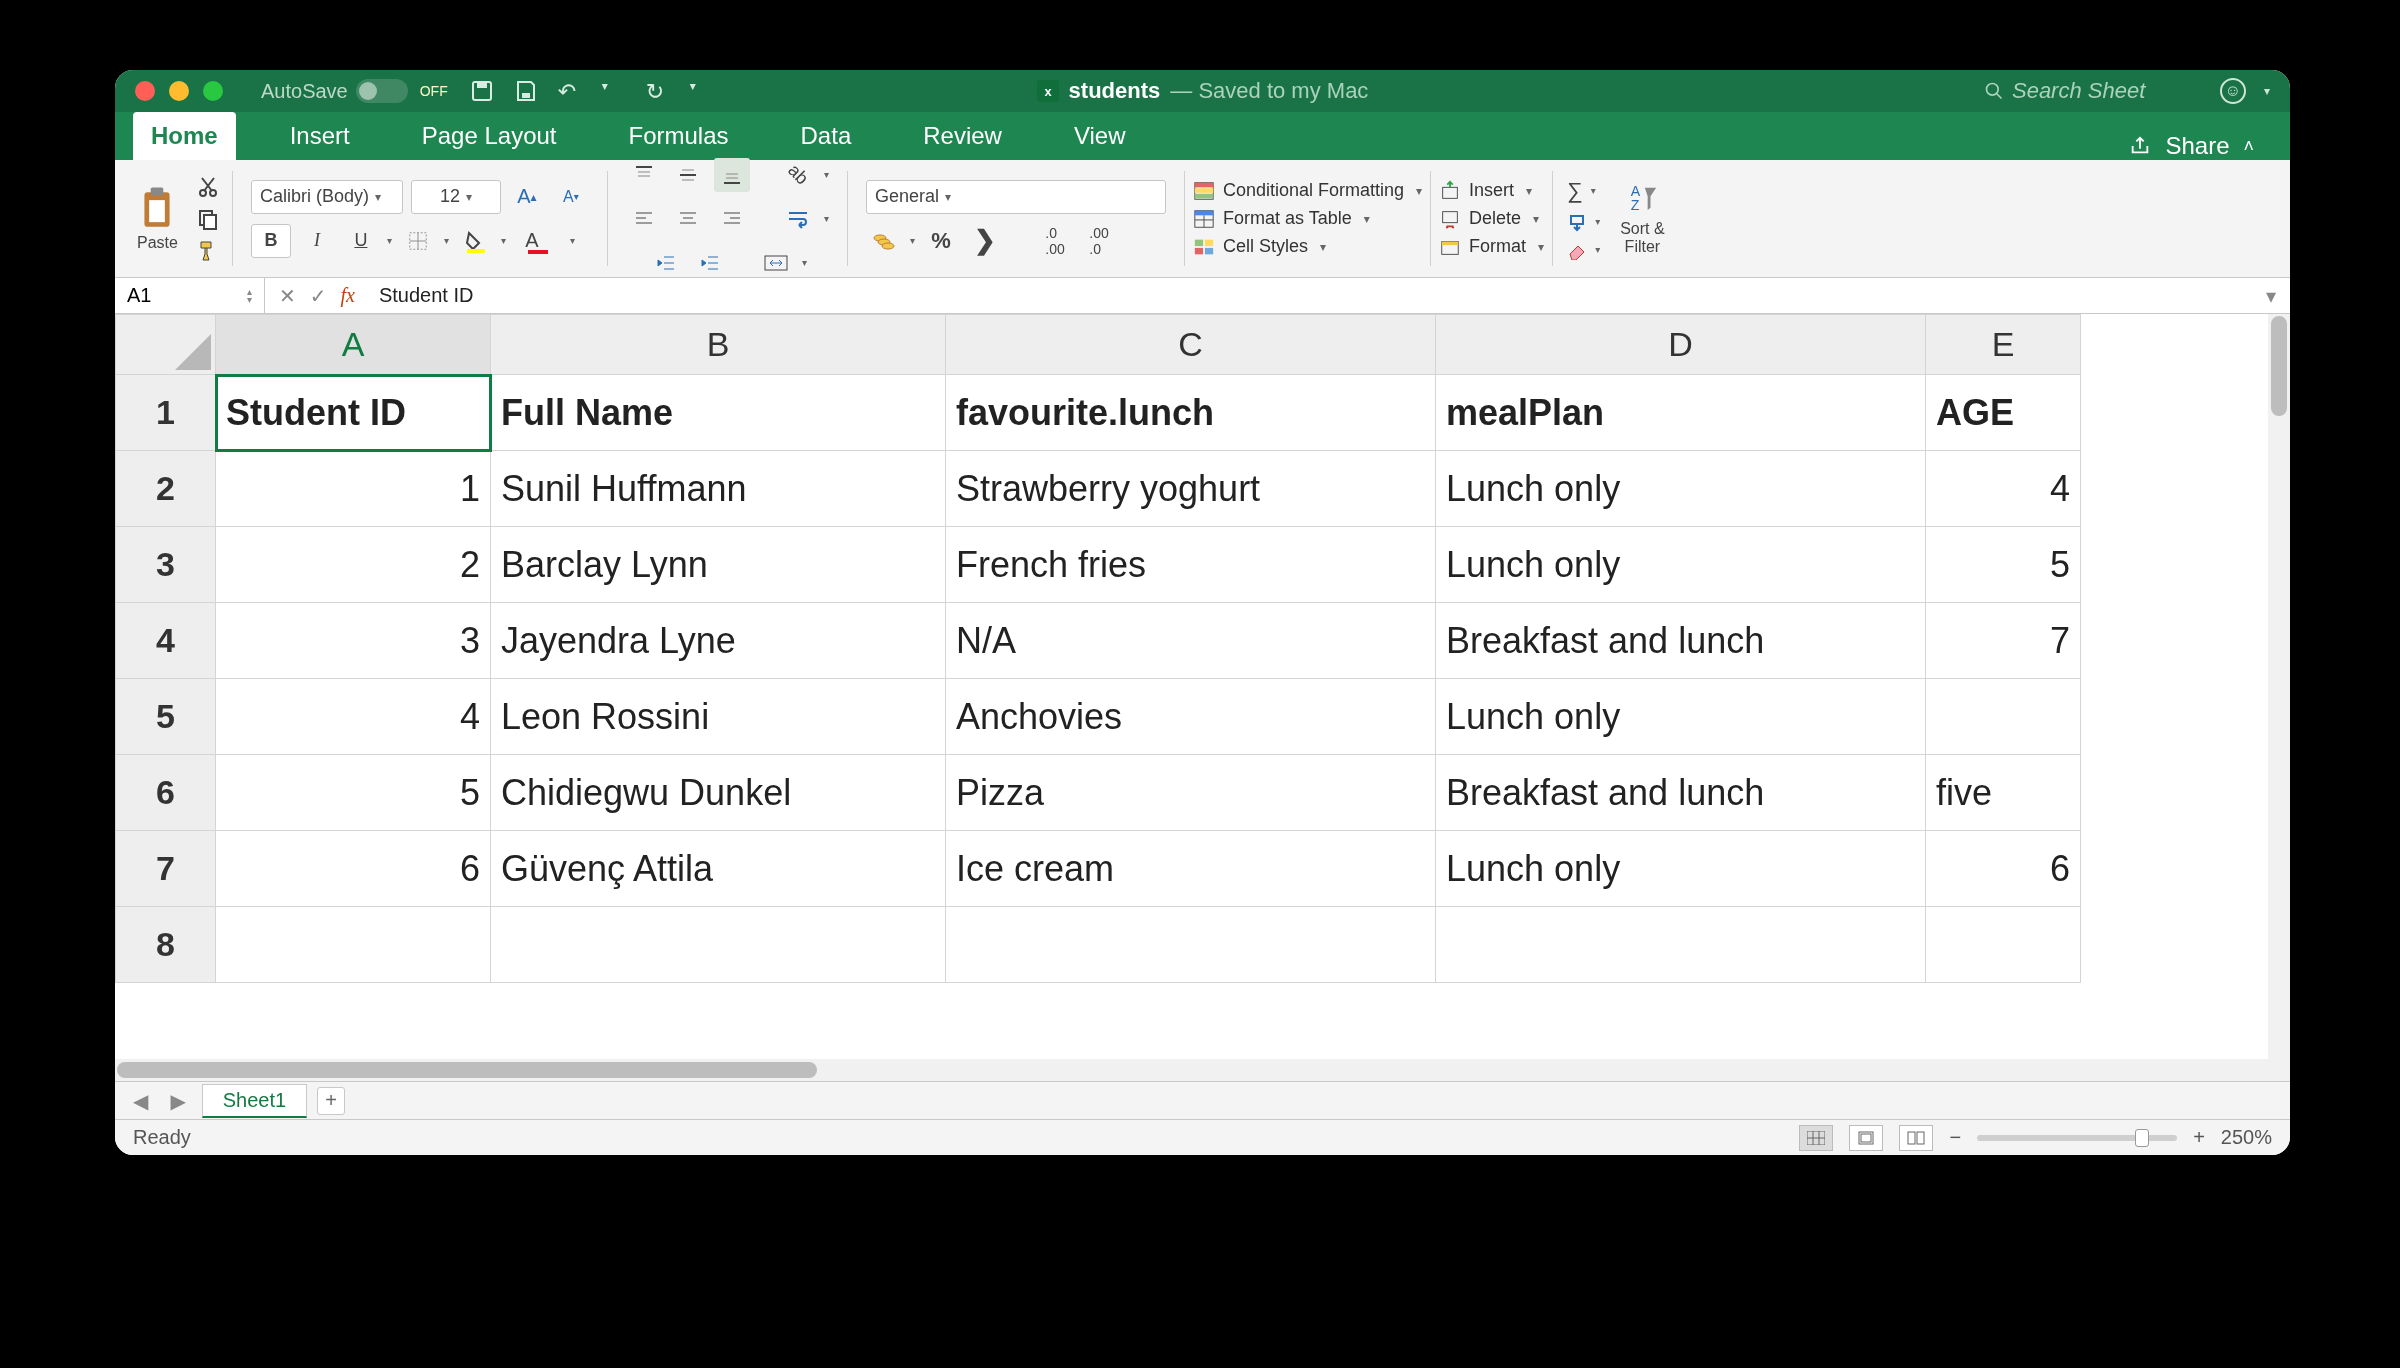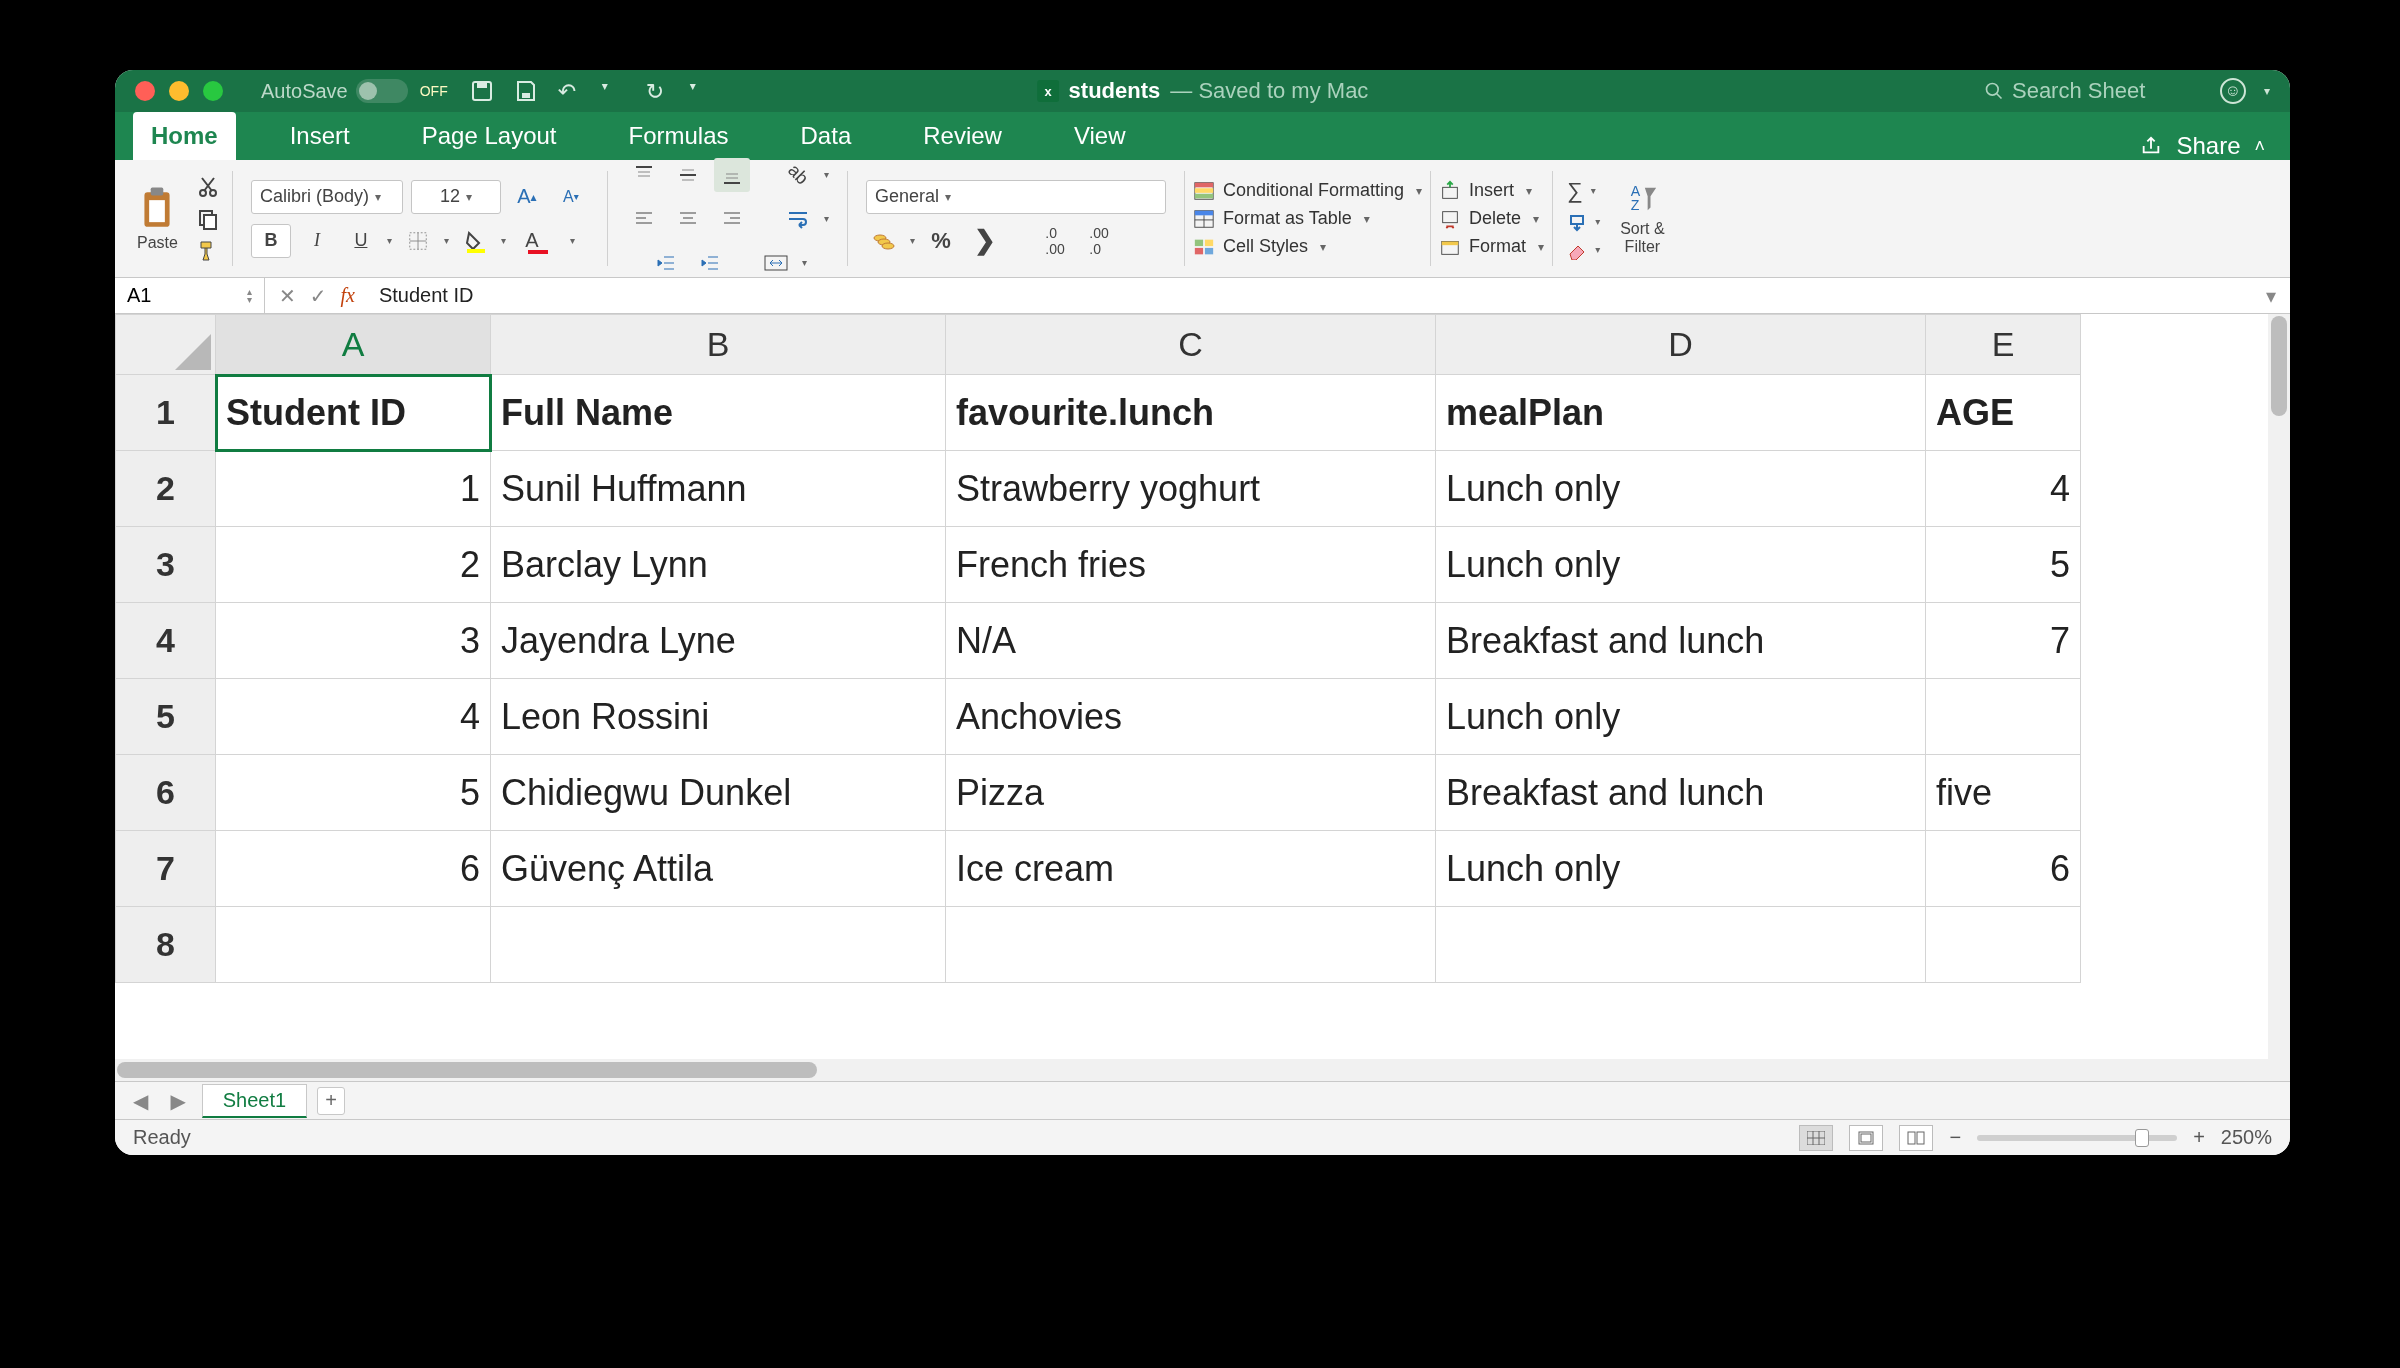--- a/index.html
+++ b/index.html
@@ -19,28 +19,28 @@
   .switch::after{content:""; position:absolute; left:3px; top:3px; width:18px;height:18px;border-radius:50%;background:#9dc2ad;}
   .switch-label{font-size:14px; color:#fef9c3; margin-left:4px;}
   .qat { display:flex; gap:20px; margin-left:22px; align-items:center;}
   .qat svg, .qat .glyph { width:24px; height:24px; fill:#d9ece2; color:#d9ece2; }
   .glyph{font-size:22px;}
   .title-center { position:absolute; left:50%; transform:translateX(-50%); display:flex; align-items:center; gap:10px; font-size:22px;}
   .title-center .fname{color:#fff; font-weight:600;}
   .title-center .sub{color:#abd2bd;}
   .title-right{margin-left:auto; display:flex; align-items:center; gap:18px; padding-right:20px;}
   .searchbox{display:flex;align-items:center;gap:8px;color:#abd2bd;font-size:22px;}
-  .searchbox input{background:transparent;border:none;color:#abd2bd;font-size:22px;width:190px;outline:none;}
+  .searchbox input{background:transparent;border:none;color:#abd2bd;font-size:22px;width:190px;outline:none;font-style:italic;}
   .searchbox input::placeholder{color:#abd2bd;}
   .smiley{width:26px;height:26px;border:2px solid #cde5d6;border-radius:50%;display:flex;align-items:center;justify-content:center;color:#cde5d6;font-size:16px;}
   
   .tabsrow{height:48px;background:#1e8650;display:flex;align-items:flex-end;padding-left:18px;gap:36px;font-size:24px;color:#fff;}
   .tab{padding:10px 18px 10px 18px;color:#fff;cursor:pointer;}
   .tab.active{background:#fff;color:#1e8650;font-weight:600;border-radius:4px 4px 0 0;}
-  .tabs-right{margin-left:auto;display:flex;align-items:center;gap:14px;padding-right:25px;color:#fff;}
+  .tabs-right{margin-left:auto;display:flex;align-items:center;gap:14px;padding-right:36px;color:#fff;}
   
   .ribbon{height:118px;background:#f4f4f4;border-bottom:1px solid #c8c8c8;display:flex;align-items:center;padding:6px 12px;gap:4px;font-size:18px;color:#444;}
   .group{display:flex;flex-direction:column;align-items:center;padding:0 10px;height:100%;justify-content:center;gap:4px;}
   .vsep{width:1px;height:95px;background:#d0d0d0;margin:0 4px;}
   .row{display:flex;align-items:center;gap:8px;}
   .btn{border:1px solid #c5c5c5;background:#fff;border-radius:3px;height:34px;display:flex;align-items:center;justify-content:center;padding:0 8px;font-size:18px;}
   .dd::after{content:"▾";margin-left:6px;font-size:12px;color:#666;}
   .iconbtn{width:36px;height:34px;border:1px solid transparent;border-radius:3px;display:flex;align-items:center;justify-content:center;}
   .paste-icon{width:38px;height:44px;}
   .mini{font-size:16px;color:#444;}

